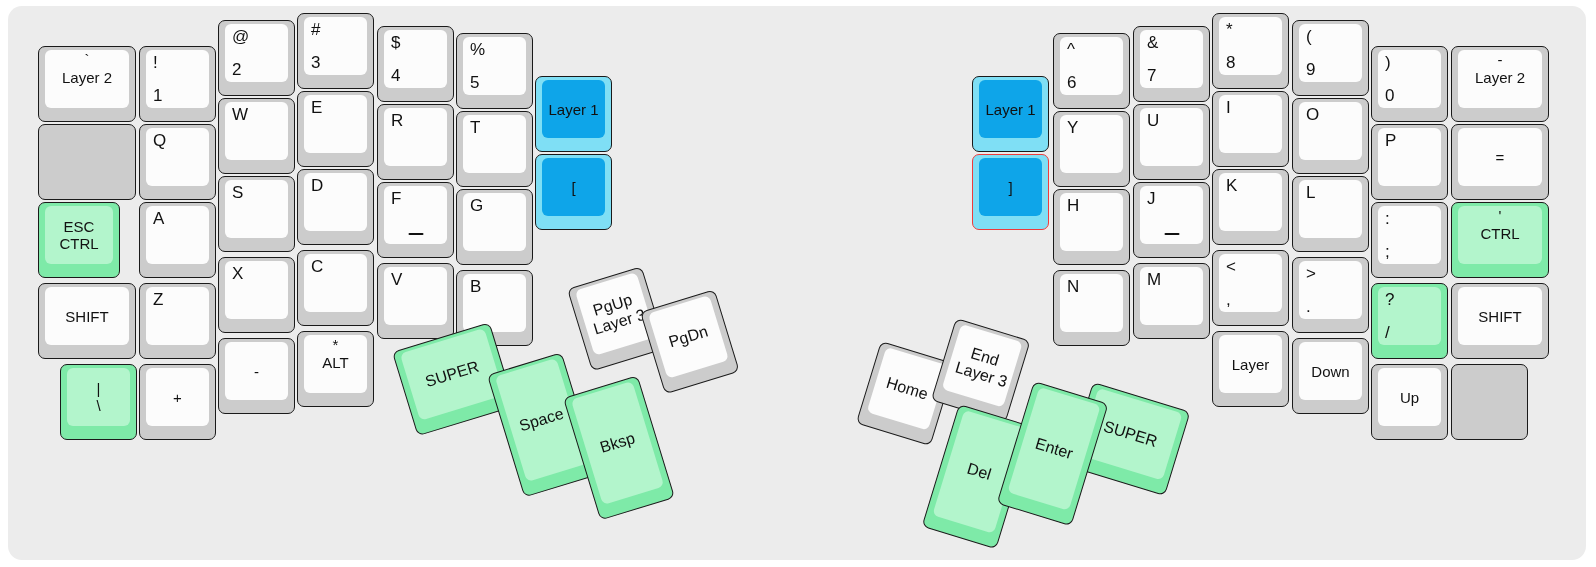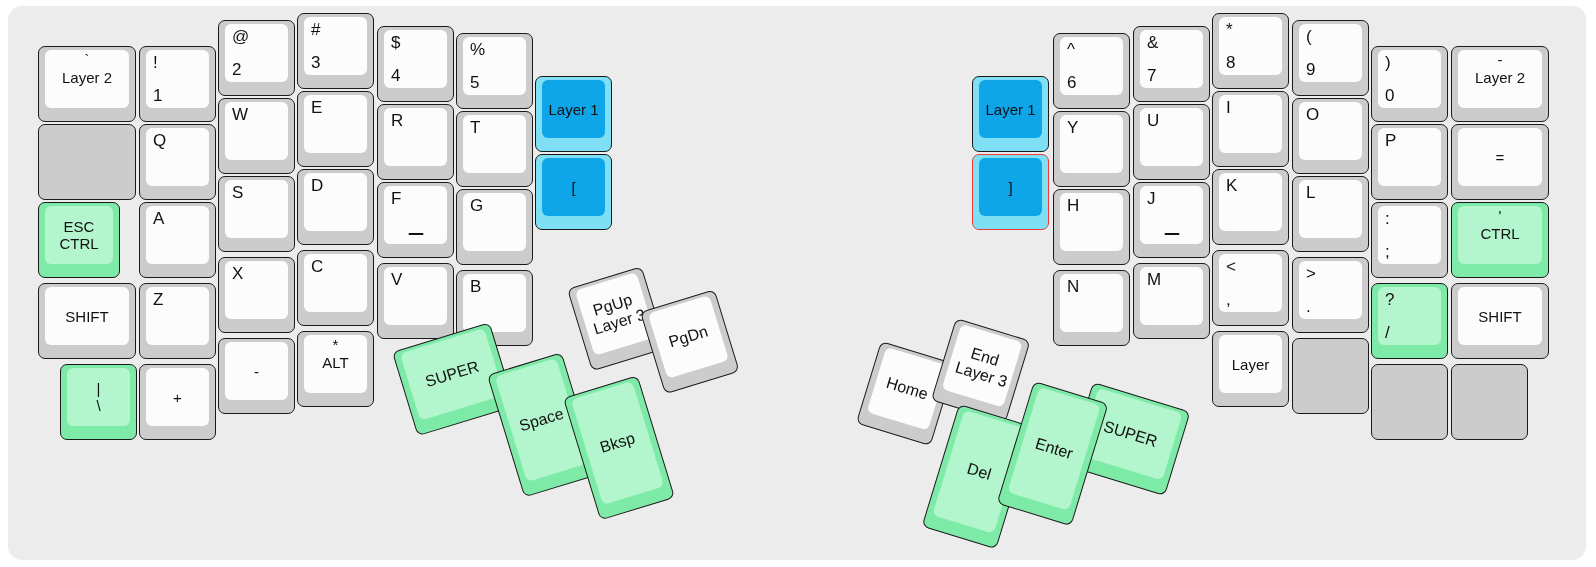--- a/index.html
+++ b/index.html
@@ -643,23 +643,35 @@
         <div class="shell"></div>
         <div class="cap">
           <div class="legend center">
             <span class="l1"></span>
             <span class="l2">Layer</span>
           </div>
         </div>
       </div>
       <div class="key" style="left: 1292px; top: 338px; width: 77px; height: 76px;">
         <div class="shell"></div>
+        <div class="cap">
+          <div class="legend center">
+            <span class="l1"></span>
+            <span class="l2">Down</span>
+          </div>
+        </div>
       </div>
       <div class="key" style="left: 1371px; top: 364px; width: 77px; height: 76px;">
         <div class="shell"></div>
+        <div class="cap">
+          <div class="legend center">
+            <span class="l1"></span>
+            <span class="l2">Up</span>
+          </div>
+        </div>
       </div>
       <div class="key" style="left: 1451px; top: 364px; width: 77px; height: 76px;">
         <div class="shell"></div>
       </div>
       <div>
         <div class="key green rot" style="left: 1093px; top: 382px; width: 102px; height: 88px; transform: rotate(17deg);">
           <div class="shell"></div>
           <div class="cap">
             <div class="legend center">
               <span class="l1"></span>

